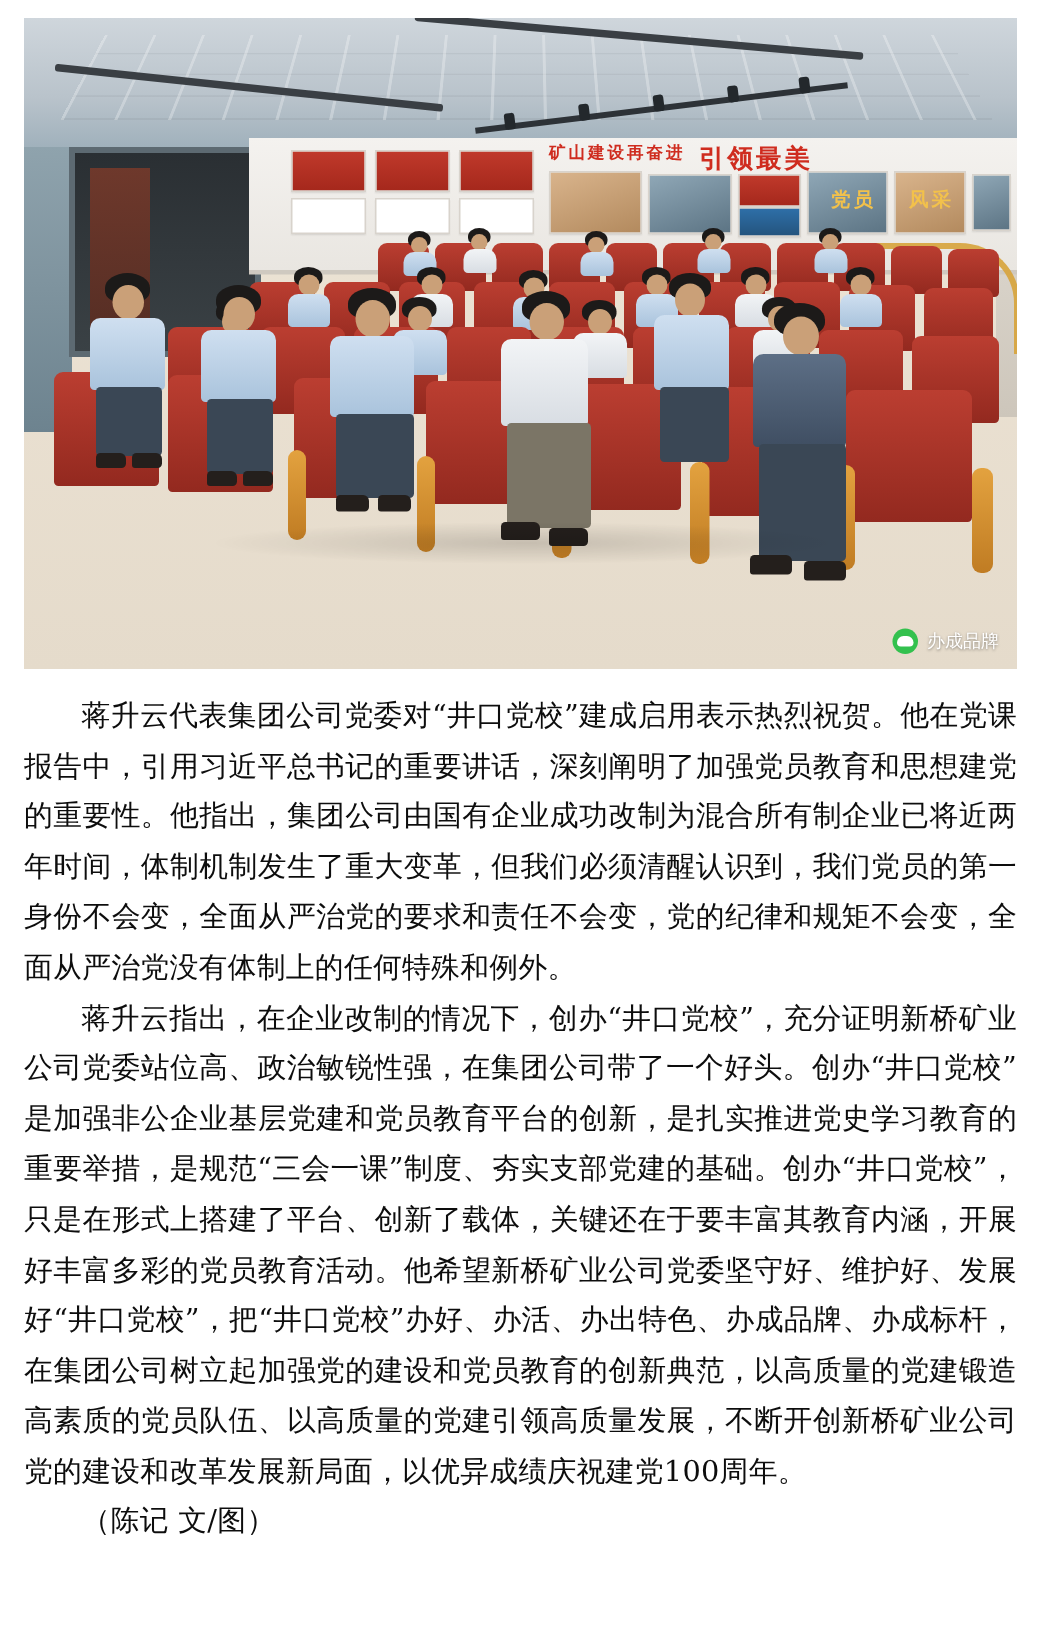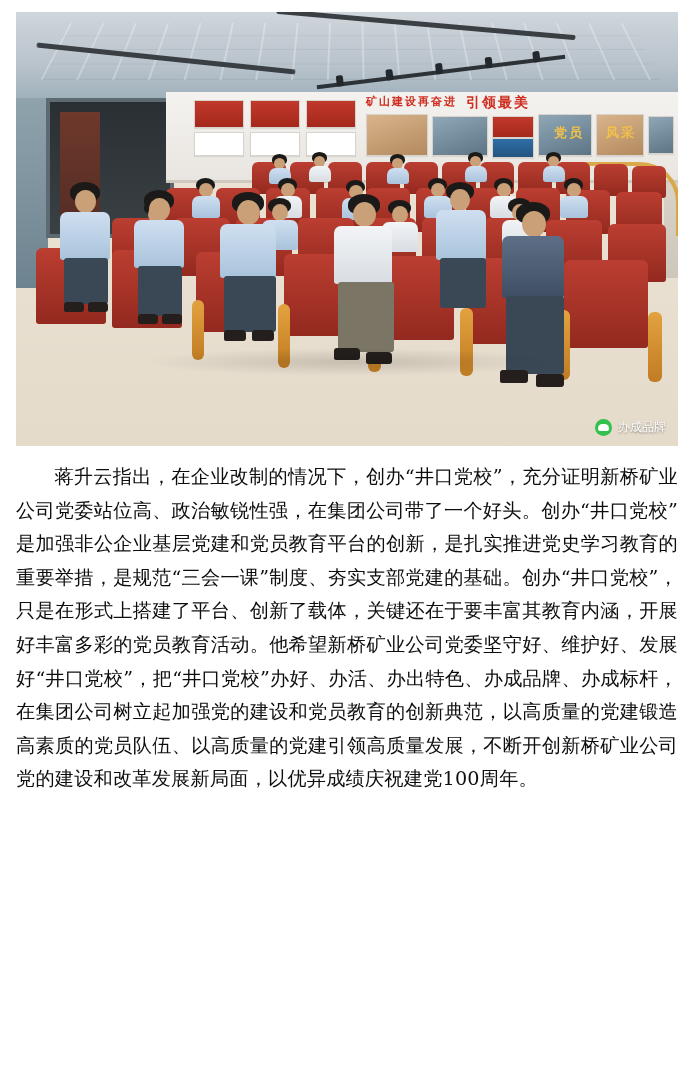--- a/index.html
+++ b/index.html
@@ -275,21 +275,21 @@
 
         <div class="board warm" style="left:200px; top:22px; width:60px; height:40px;"></div>
         <div class="board photo-b" style="left:266px; top:24px; width:54px; height:38px;"></div>
         <div class="board red" style="left:326px; top:24px; width:40px; height:20px;"></div>
         <div class="board blue" style="left:326px; top:46px; width:40px; height:18px;"></div>
         <div class="board photo-b" style="left:372px; top:22px; width:52px; height:40px;"></div>
         <div class="board warm" style="left:430px; top:22px; width:46px; height:40px;"></div>
         <div class="board photo-b" style="left:482px; top:24px; width:24px; height:36px;"></div>
 
         <span class="banner-text" style="left:200px; top:2px; font-size:11px;">矿山建设再奋进</span>
-        <span class="banner-text" style="left:300px; top:2px; font-size:14px;">引领最美</span>
+        <span class="banner-text" style="left:300px; top:2px; font-size:17px;">引领最美</span>
         <span class="banner-text yellow" style="left:388px; top:0px; font-size:13px;">党员</span>
         <span class="banner-text yellow" style="left:440px; top:0px; font-size:13px;">风采</span>
       </div>
 
       <div class="rail"></div>
 
       <div class="seatback" style="left:236px; top:150px; width:34px; height:32px;"></div>
       <div class="seatback" style="left:274px; top:150px; width:34px; height:32px;"></div>
       <div class="seatback" style="left:312px; top:150px; width:34px; height:32px;"></div>
       <div class="seatback" style="left:350px; top:150px; width:34px; height:32px;"></div>
@@ -470,16 +470,18 @@
       <div style="position:absolute; left:30px; top:330px; width:610px; height:40px; background:radial-gradient(ellipse 300px 20px at 50% 50%, rgba(0,0,0,0.14), rgba(0,0,0,0) 70%);"></div>
     </div>
 
     <div class="watermark">
       <span class="wm-circle"></span>
       <span>办成品牌</span>
     </div>
   </div>
 
   <div class="article">
+    <p>蒋升云代表集团公司党委对“井口党校”建成启用表示热烈祝贺。他在党课报告中，引用习近平总书记的重要讲话，深刻阐明了加强党员教育和思想建党的重要性。他指出，集团公司由国有企业成功改制为混合所有制企业已将近两年时间，体制机制发生了重大变革，但我们必须清醒认识到，我们党员的第一身份不会变，全面从严治党的要求和责任不会变，党的纪律和规矩不会变，全面从严治党没有体制上的任何特殊和例外。</p>
     <p>蒋升云指出，在企业改制的情况下，创办“井口党校”，充分证明新桥矿业公司党委站位高、政治敏锐性强，在集团公司带了一个好头。创办“井口党校”是加强非公企业基层党建和党员教育平台的创新，是扎实推进党史学习教育的重要举措，是规范“三会一课”制度、夯实支部党建的基础。创办“井口党校”，只是在形式上搭建了平台、创新了载体，关键还在于要丰富其教育内涵，开展好丰富多彩的党员教育活动。他希望新桥矿业公司党委坚守好、维护好、发展好“井口党校”，把“井口党校”办好、办活、办出特色、办成品牌、办成标杆，在集团公司树立起加强党的建设和党员教育的创新典范，以高质量的党建锻造高素质的党员队伍、以高质量的党建引领高质量发展，不断开创新桥矿业公司党的建设和改革发展新局面，以优异成绩庆祝建党100周年。</p>
+    <p class="credit">（陈记 文/图）</p>
   </div>
 
 </div>
 
 </body></html>

